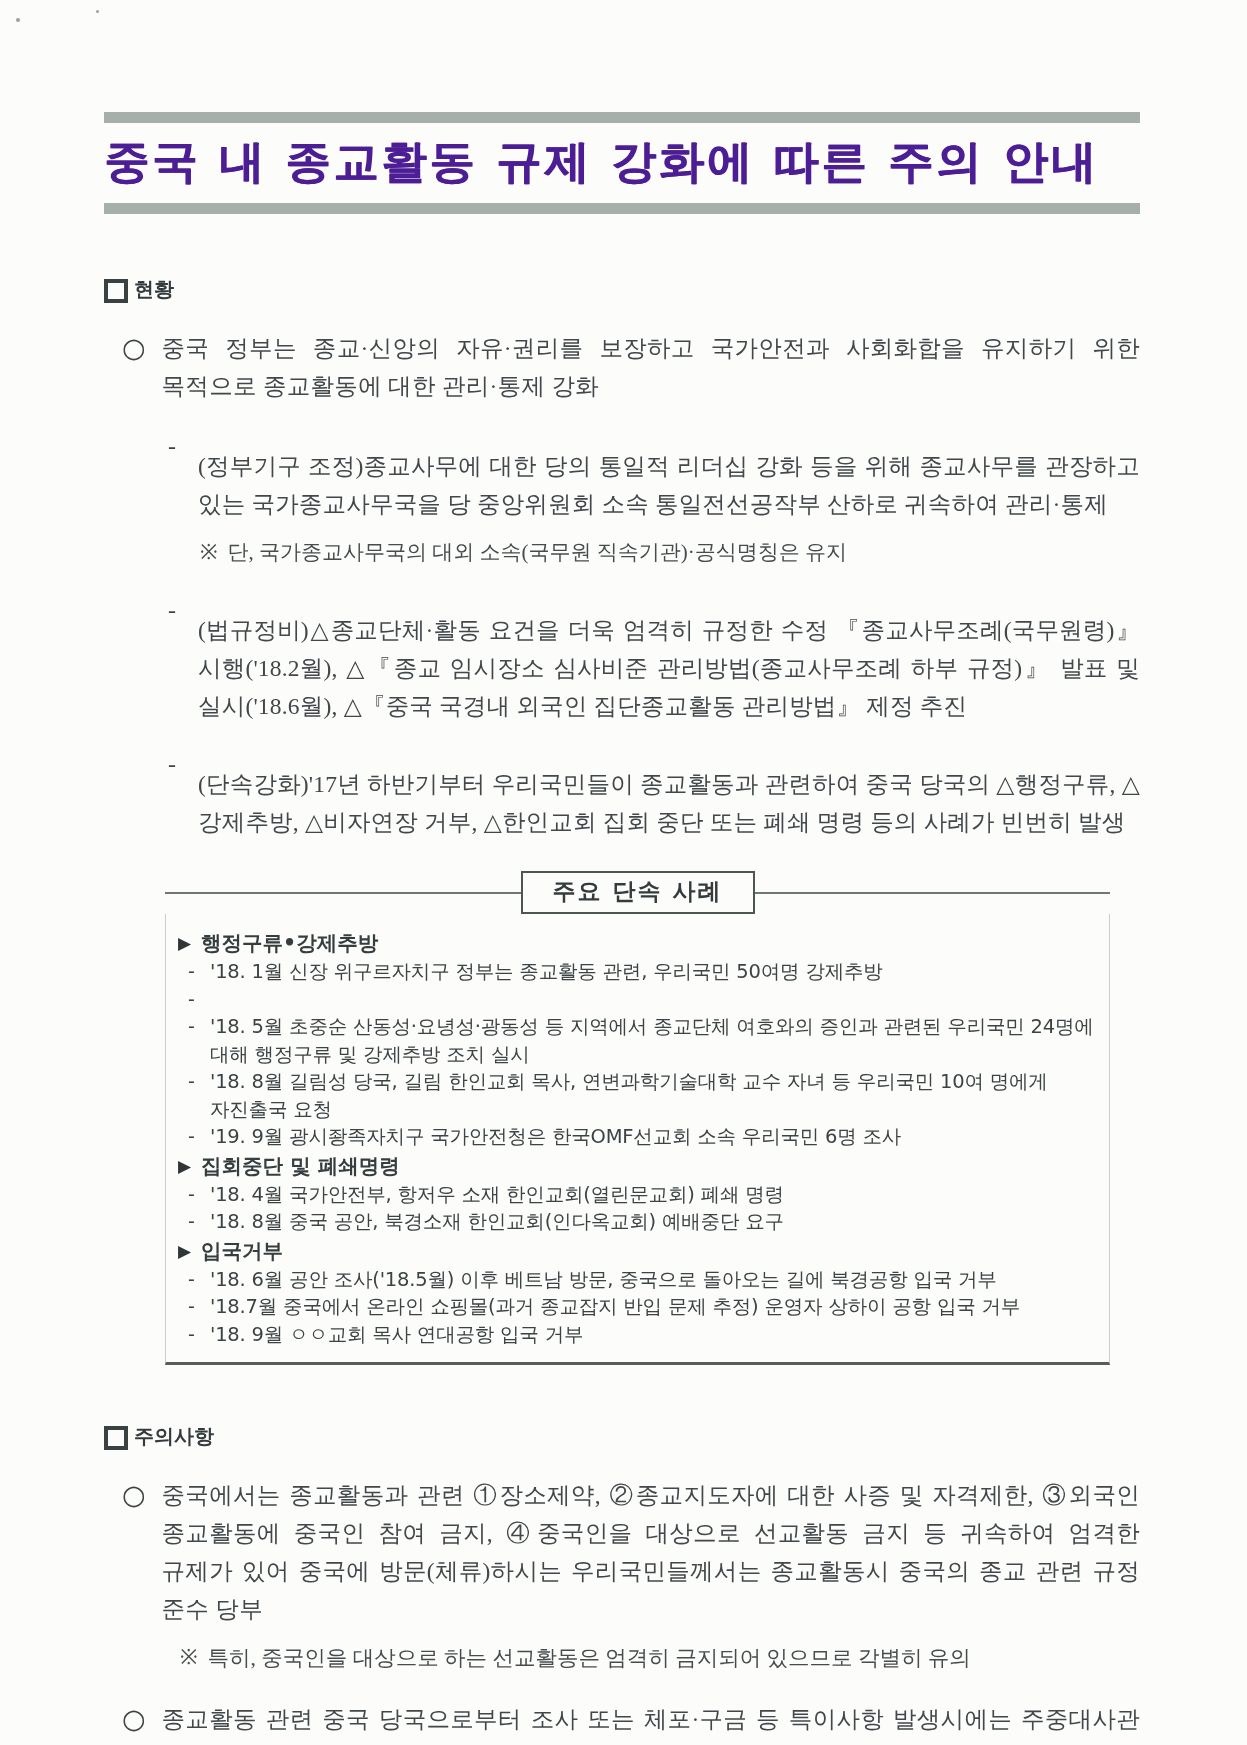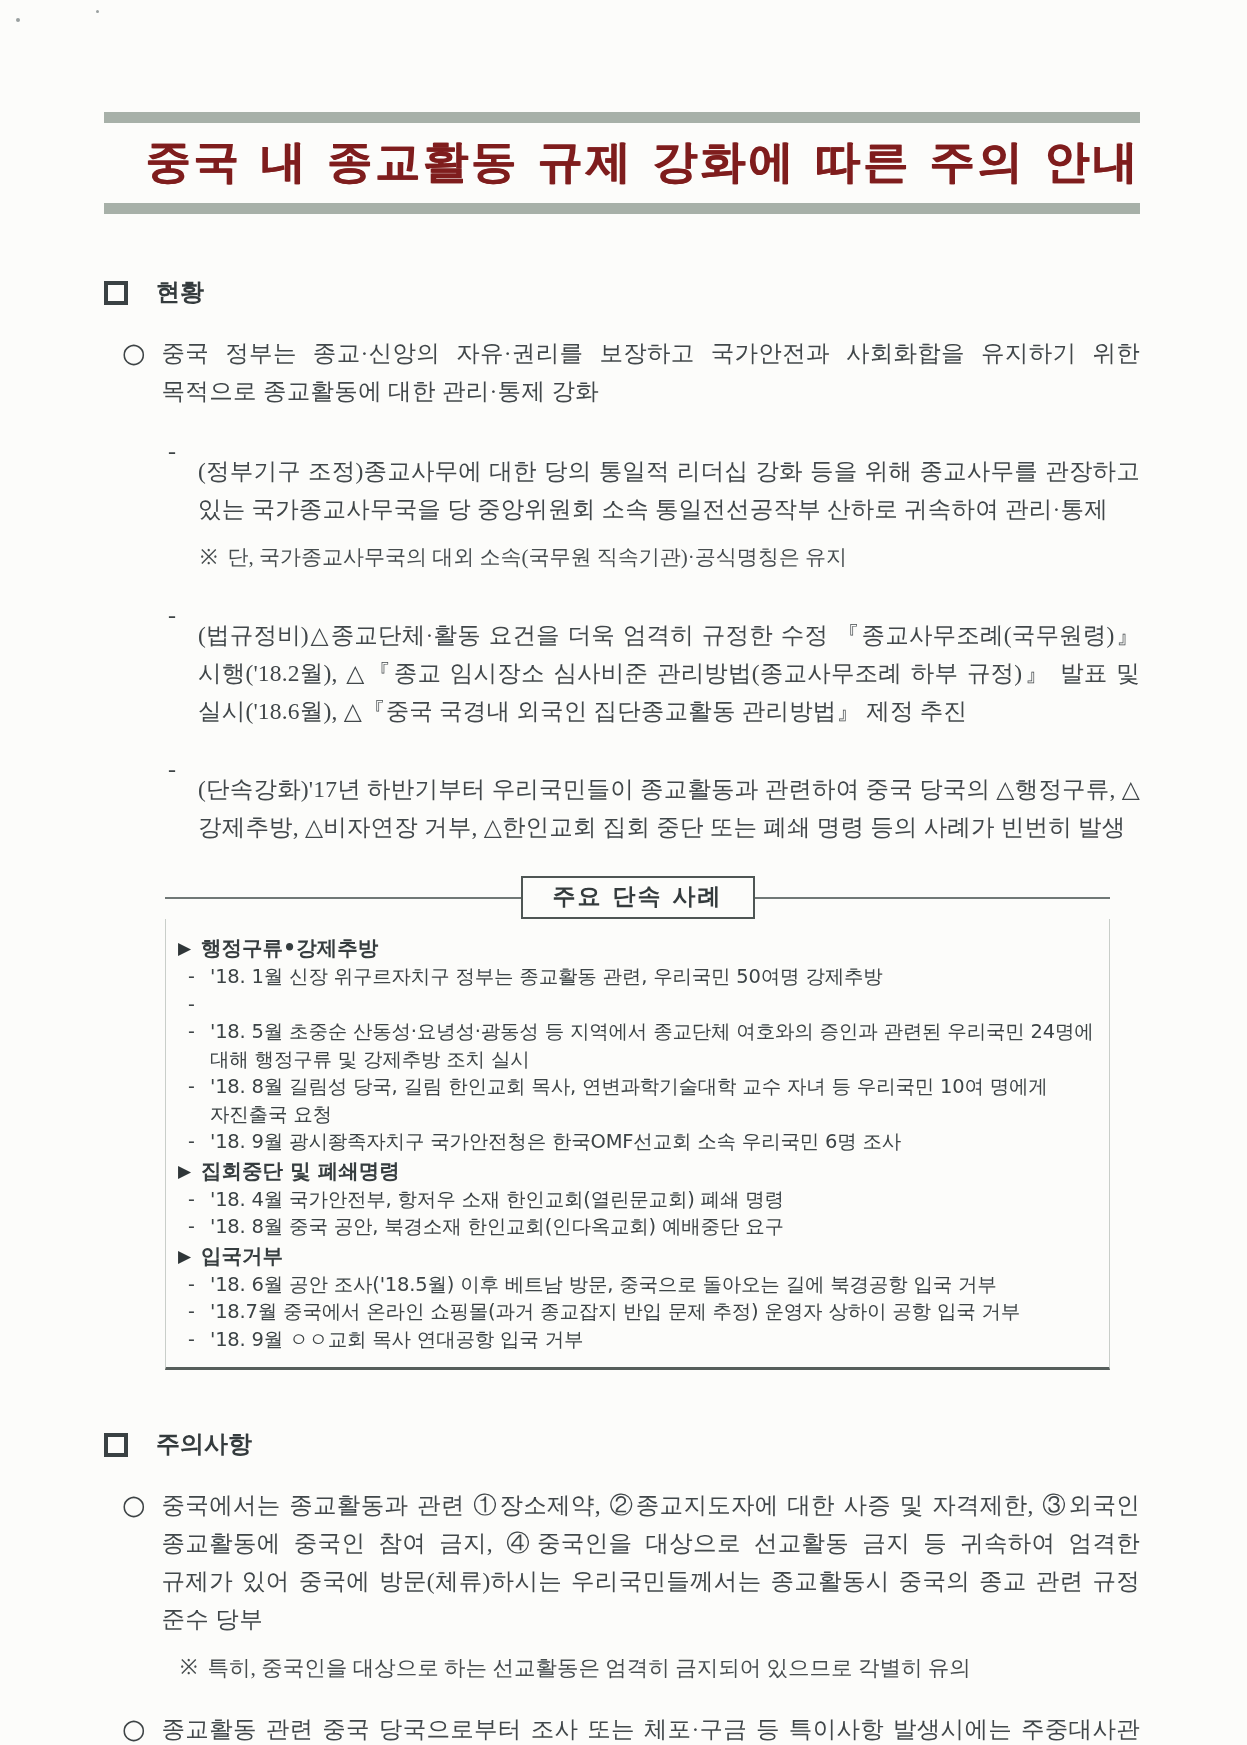--- a/index.html
+++ b/index.html
@@ -16,31 +16,31 @@
   .artifact.a2{left:96px;top:10px;width:3px;height:3px;}
 
   .content{position:absolute;left:104px;top:112px;width:1036px;}
 
   
   .banner{margin-bottom:62px;}
   .banner-bar{height:11px;background:#a7b0a8;}
   .banner-title{
     font-family:"DejaVu Sans","Liberation Sans",sans-serif;
     font-weight:900;font-size:45px;letter-spacing:3px;
-    color:#7f1d1d;text-align:right;
+    color:#4c1d95;text-align:left;
     padding:9px 0 11px 0;
     text-shadow:1px 0 0 currentColor;
     white-space:nowrap;
   }
 
   
   .section-heading{
-    display:flex;align-items:center;gap:28px;
-    font-family:"DejaVu Sans","Liberation Sans",sans-serif;
-    font-weight:800;font-size:24px;color:#343b3d;
+    display:flex;align-items:center;gap:6px;
+    font-family:"DejaVu Sans","Liberation Sans",sans-serif;
+    font-weight:800;font-size:20px;color:#343b3d;
     margin:0 0 26px 0;
   }
   .square-bullet{
     width:16px;height:16px;border:4px solid #3a4143;
     display:inline-block;flex:none;margin-top:2px;
   }
 
   
   .circle-item{display:flex;gap:16px;margin:0 0 22px 18px;}
   .circle-marker{
@@ -166,21 +166,21 @@
         <div class="box-item">
           <span class="dash-marker">-</span>
           <div class="box-item-text">'18. 5월 초중순 산동성·요녕성·광동성 등 지역에서 종교단체 여호와의 증인과 관련된 우리국민 24명에 대해 행정구류 및 강제추방 조치 실시</div>
         </div>
         <div class="box-item">
           <span class="dash-marker">-</span>
           <div class="box-item-text">'18. 8월 길림성 당국, 길림 한인교회 목사, 연변과학기술대학 교수 자녀 등 우리국민 10여 명에게 자진출국 요청</div>
         </div>
         <div class="box-item">
           <span class="dash-marker">-</span>
-          <div class="box-item-text">'18. 9월 광시좡족자치구 국가안전청은 한국OMF선교회 소속 우리국민 6명 조사</div>
+          <div class="box-item-text">'19. 9월 광시좡족자치구 국가안전청은 한국OMF선교회 소속 우리국민 6명 조사</div>
         </div>
 
         <div class="box-group-heading">
           <span class="arrow-marker">▶</span>
           <span>집회중단 및 폐쇄명령</span>
         </div>
         <div class="box-item">
           <span class="dash-marker">-</span>
           <div class="box-item-text">'18. 4월 국가안전부, 항저우 소재 한인교회(열린문교회) 폐쇄 명령</div>
         </div>

